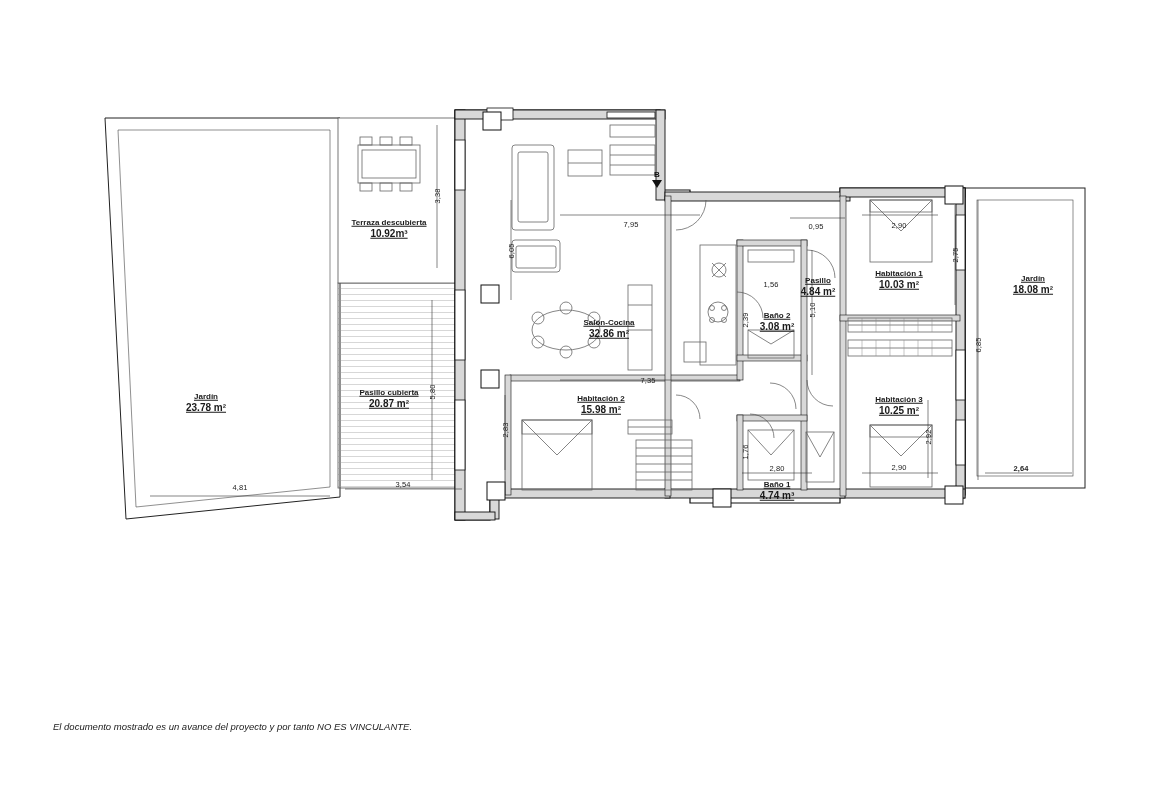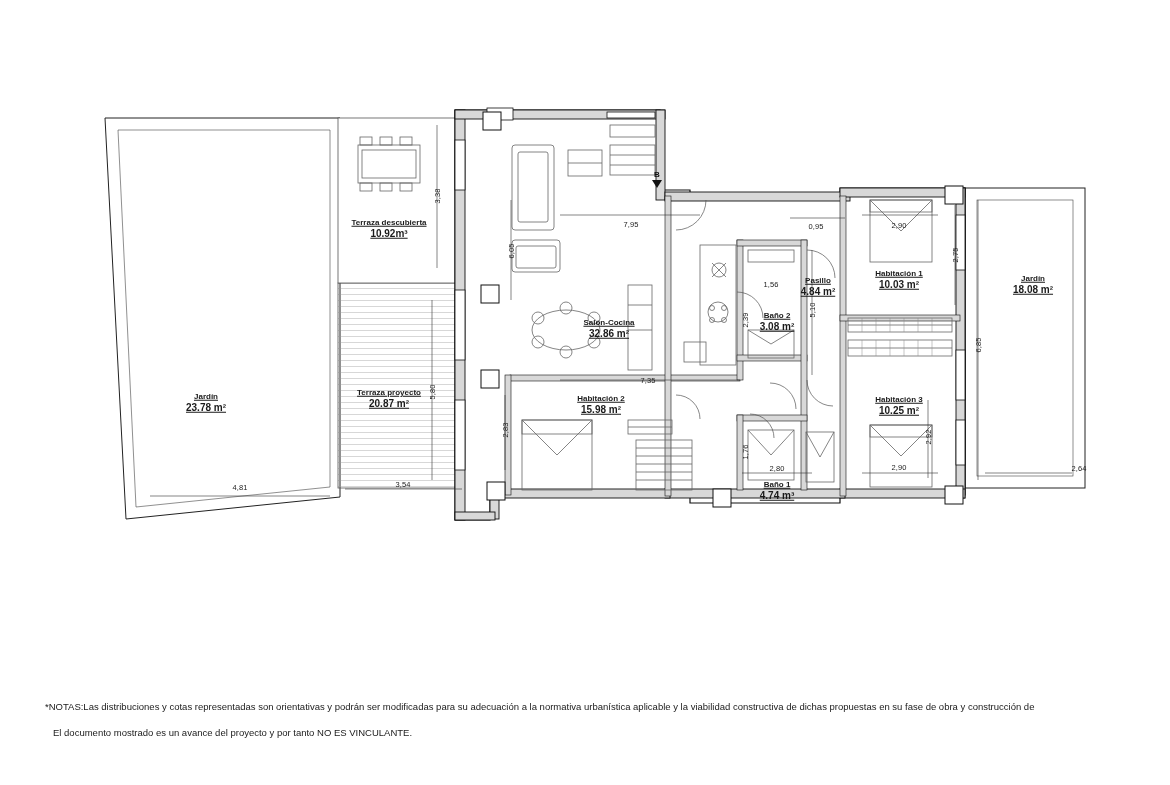--- a/index.html
+++ b/index.html
@@ -28,21 +28,22 @@
     width: 1080px;
     font-size: 9.5px;
     line-height: 1.5;
     color: #1a1a1a;
   }
   .notes .line2 {
     padding-left: 36px;
   }
   .notes .line3 {
     padding-left: 8px;
-    margin-top: 12px;
+    margin-top: 20px;
+    font-style: italic;
   }
   
   .lbl {
     position: absolute;
     font-size: 8px;
     color: #111;
     white-space: nowrap;
     text-align: center;
     transform: translate(-50%, -50%);
     letter-spacing: 0.1px;
@@ -297,21 +298,21 @@
 
   <div class="stack" style="left:206px; top:403px;">
     <div class="room-name">Jardín</div>
     <div class="room-area">23.78 m²</div>
   </div>
   <div class="stack" style="left:389px; top:229px;">
     <div class="room-name">Terraza descubierta</div>
     <div class="room-area">10.92m³</div>
   </div>
   <div class="stack" style="left:389px; top:399px;">
-    <div class="room-name">Terraza proyecto</div>
+    <div class="room-name">Pasillo cubierta</div>
     <div class="room-area">20.87 m²</div>
   </div>
   <div class="stack" style="left:609px; top:281px;margin-top:48px;">
     <div class="room-name">Salón-Cocina</div>
     <div class="room-area">32.86 m²</div>
   </div>
   <div class="stack" style="left:601px; top:405px;">
     <div class="room-name">Habitación 2</div>
     <div class="room-area">15.98 m²</div>
   </div>
@@ -352,21 +353,20 @@
   <div class="lbl dim rot" style="left:812px; top:310px;">5,10</div>
   <div class="lbl dim rot" style="left:432px; top:392px;">5,80</div>
   <div class="lbl dim" style="left:648px; top:380px;">7,35</div>
   <div class="lbl dim rot" style="left:505px; top:430px;">2,83</div>
   <div class="lbl dim rot" style="left:745px; top:452px;">1,76</div>
   <div class="lbl dim rot" style="left:928px; top:437px;">2,92</div>
   <div class="lbl dim" style="left:240px; top:487px;">4,81</div>
   <div class="lbl dim" style="left:403px; top:484px;">3,54</div>
   <div class="lbl dim" style="left:777px; top:468px;">2,80</div>
   <div class="lbl dim" style="left:899px; top:467px;">2,90</div>
-  <div class="lbl dim" style="left:1079px; top:468px;">2,64</div>
+  <div class="lbl dim" style="left:1021px; top:468px;font-weight:bold;">2,64</div>
 
   <div class="lbl bold" style="left:657px; top:174px; font-size:8px;">B</div>
 </div>
 
 <div class="notes">
-  <div class="line1">*NOTAS:Las distribuciones y cotas representadas son orientativas y podrán ser modificadas para su adecuación a la normativa urbanística aplicable y la viabilidad constructiva de dichas propuestas en su fase de obra y construcción de</div>
   <div class="line3">El documento mostrado es un avance del proyecto y por tanto NO ES VINCULANTE.</div>
 </div>
 
 </body></html>

